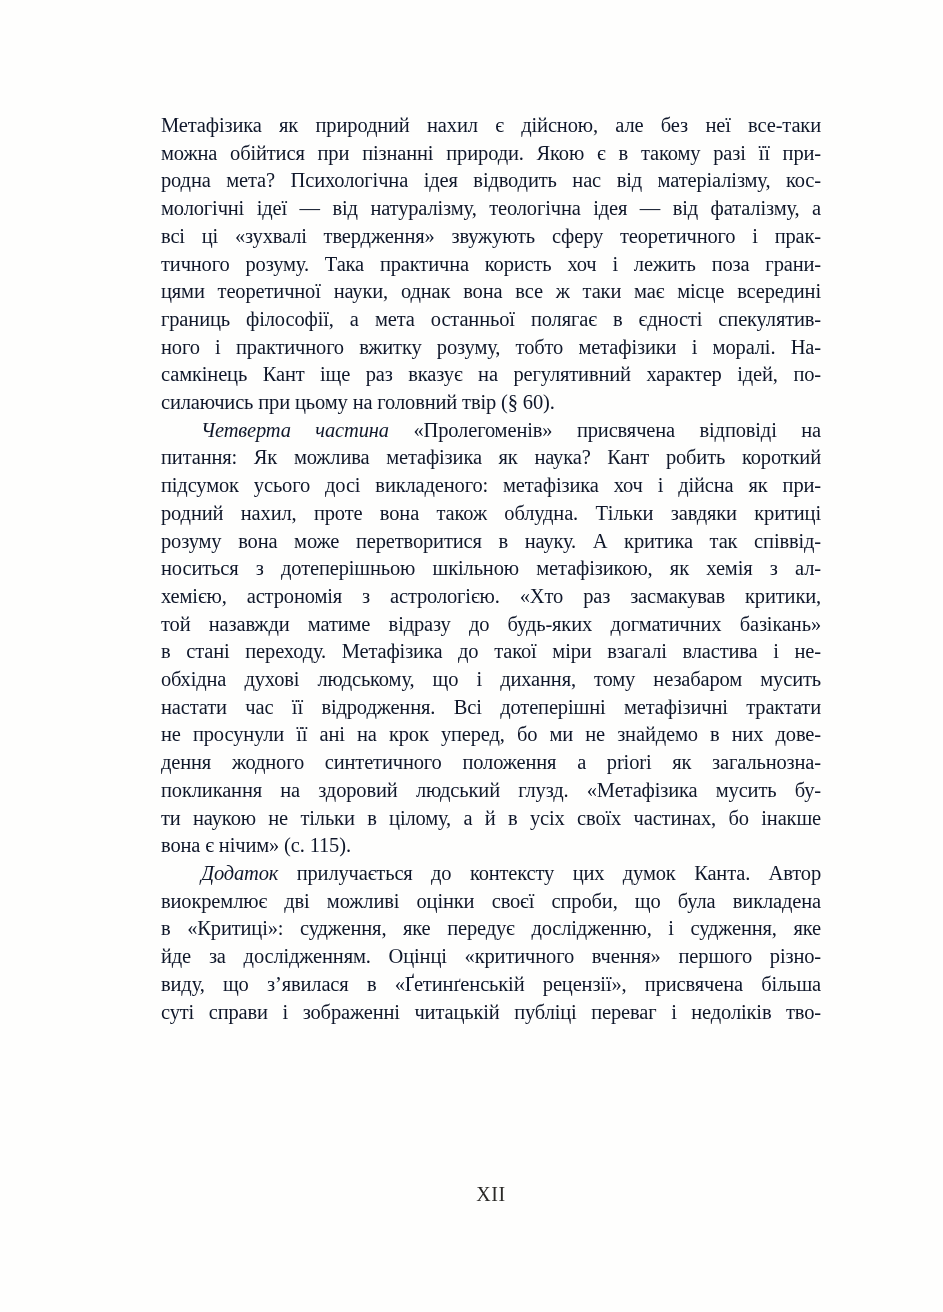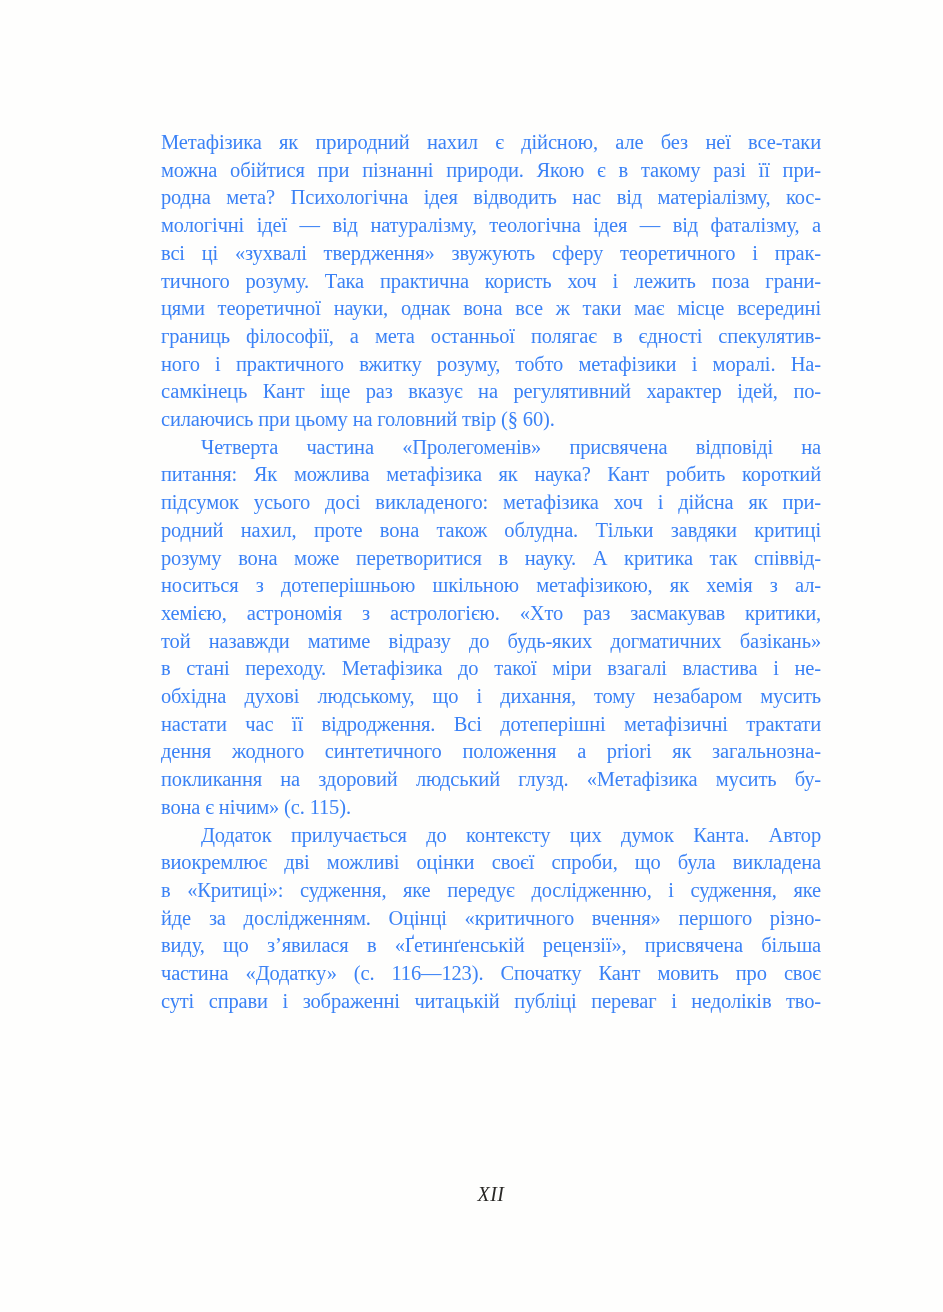--- a/index.html
+++ b/index.html
@@ -17,46 +17,45 @@
   .book-page {
     position: absolute;
     inset: 0;
     background: #fefefd;
   }
   .text-block {
     position: absolute;
     left: 161px;
     top: 112px;
     width: 660px;
-    color: #3b82f6;
+    color: #0f172a;
     font-size: 20.5px;
     line-height: 27.7px;
     letter-spacing: -0.15px;
-    margin-top: 17px;
   }
   .line {
     text-align: justify;
     text-align-last: justify;
     white-space: normal;
   }
   .line.para-end {
     text-align-last: left;
   }
   .line.indent {
     text-indent: 40px;
   }
   .it {
+    font-style: italic;
   }
   .page-number {
     position: absolute;
     left: 161px;
     top: 1183px;
     width: 660px;
     text-align: center;
-    font-style: italic;
     font-size: 20px;
     color: #2a2927;
     letter-spacing: 0.5px;
   }
 </style>
 </head>
 <body>
 
 <div class="book-page">
   <div class="text-block">
@@ -75,25 +74,26 @@
       <div class="line"><span>питання: Як можлива метафізика як наука? Кант робить короткий</span></div>
       <div class="line"><span>підсумок усього досі викладеного: метафізика хоч і дійсна як при-</span></div>
       <div class="line"><span>родний нахил, проте вона також облудна. Тільки завдяки критиці</span></div>
       <div class="line"><span>розуму вона може перетворитися в науку. А критика так співвід-</span></div>
       <div class="line"><span>носиться з дотеперішньою шкільною метафізикою, як хемія з ал-</span></div>
       <div class="line"><span>хемією, астрономія з астрологією. «Хто раз засмакував критики,</span></div>
       <div class="line"><span>той назавжди матиме відразу до будь-яких догматичних базікань»</span></div>
       <div class="line"><span>в стані переходу. Метафізика до такої міри взагалі властива і не-</span></div>
       <div class="line"><span>обхідна духові людському, що і дихання, тому незабаром мусить</span></div>
       <div class="line"><span>настати час її відродження. Всі дотеперішні метафізичні трактати</span></div>
+      <div class="line"><span>не просунули її ані на крок уперед, бо ми не знайдемо в них дове-</span></div>
       <div class="line"><span>дення жодного синтетичного положення a priori як загальнозна-</span></div>
       <div class="line"><span>покликання на здоровий людський глузд. «Метафізика мусить бу-</span></div>
+      <div class="line"><span>ти наукою не тільки в цілому, а й в усіх своїх частинах, бо інакше</span></div>
       <div class="line para-end"><span>вона є нічим» (с. 115).</span></div>
       <div class="line indent"><span class="it">Додаток</span><span> прилучається до контексту цих думок Канта. Автор</span></div>
       <div class="line"><span>виокремлює дві можливі оцінки своєї спроби, що була викладена</span></div>
       <div class="line"><span>в «Критиці»: судження, яке передує дослідженню, і судження, яке</span></div>
       <div class="line"><span>йде за дослідженням. Оцінці «критичного вчення» першого різно-</span></div>
       <div class="line"><span>виду, що з’явилася в «Ґетинґенській рецензії», присвячена більша</span></div>
-      <div class="line"><span>частина «Додатку» (с. 116—123). Спочатку Кант мовить про своє</span></div>
       <div class="line"><span>суті справи і зображенні читацькій публіці переваг і недоліків тво-</span></div>
     </div>
   <div class="page-number">XII</div>
 </div>
 
 </body></html>

